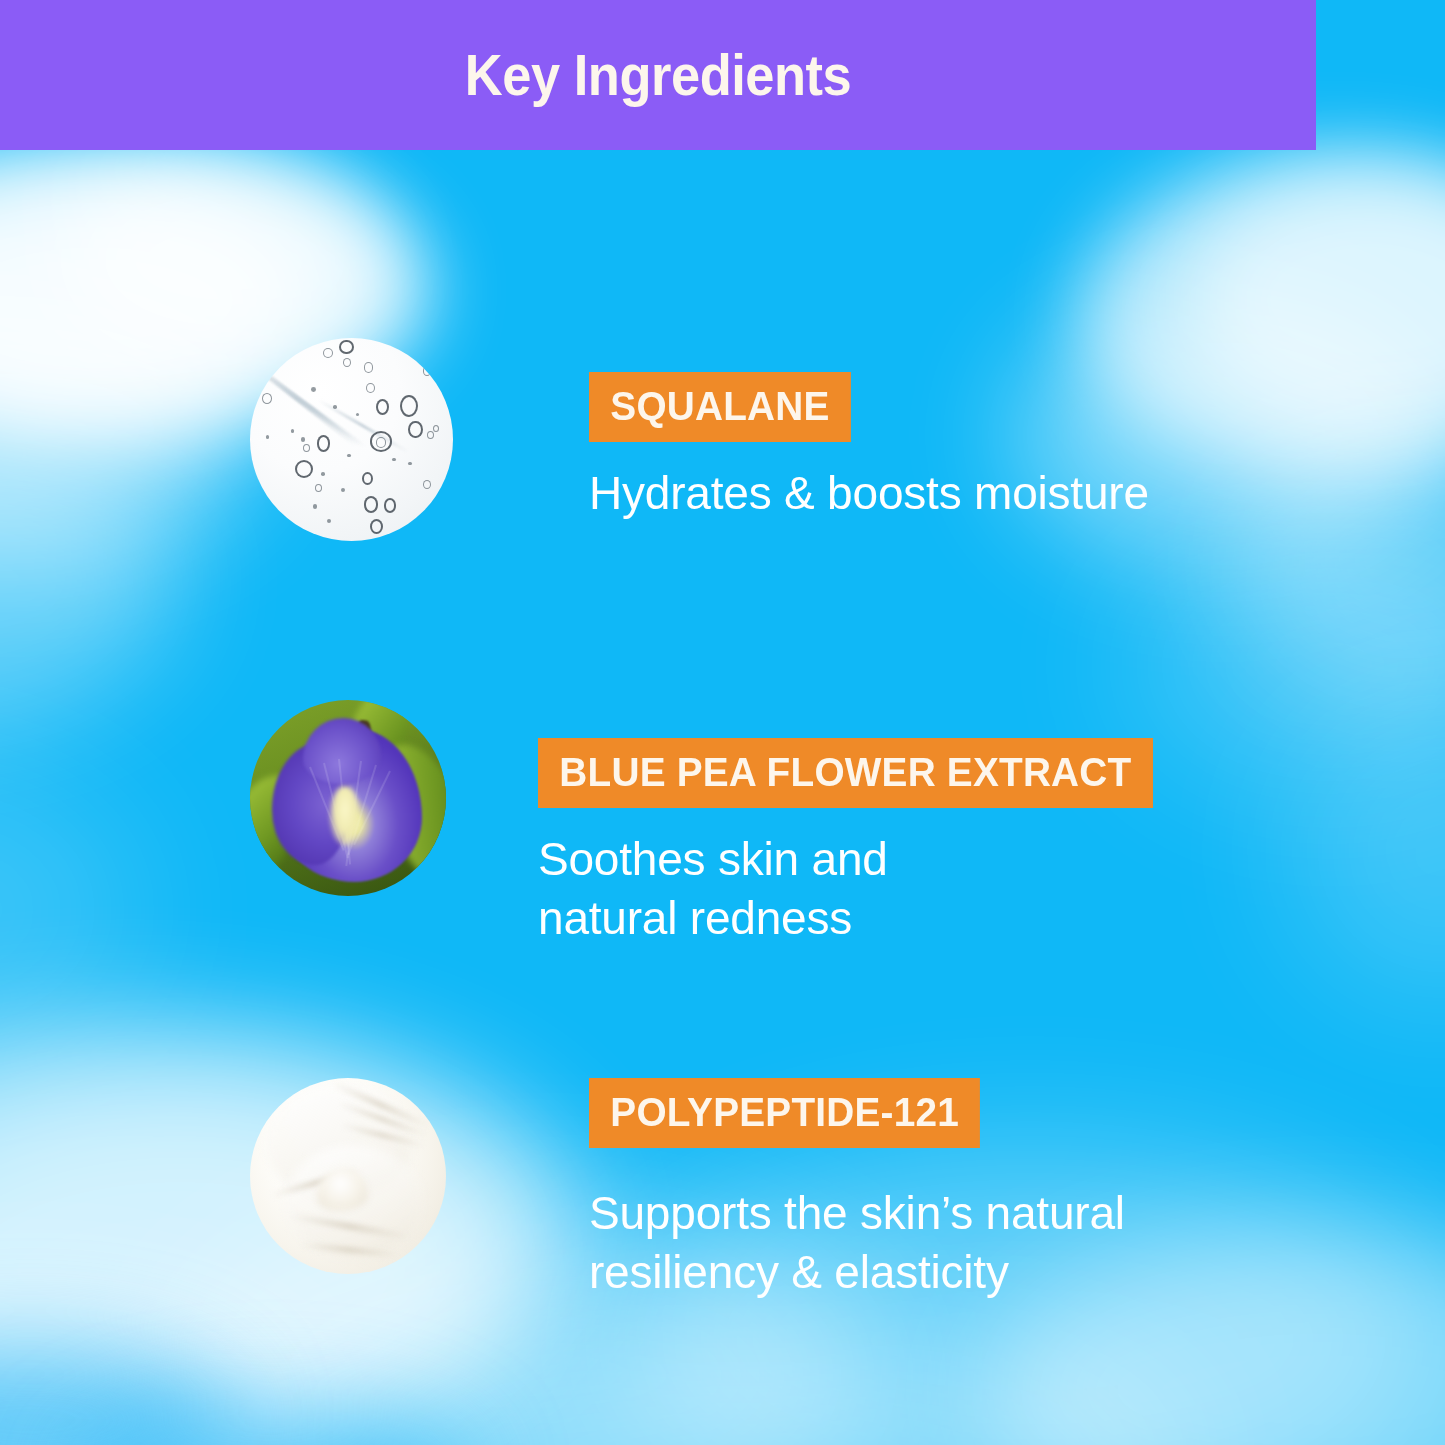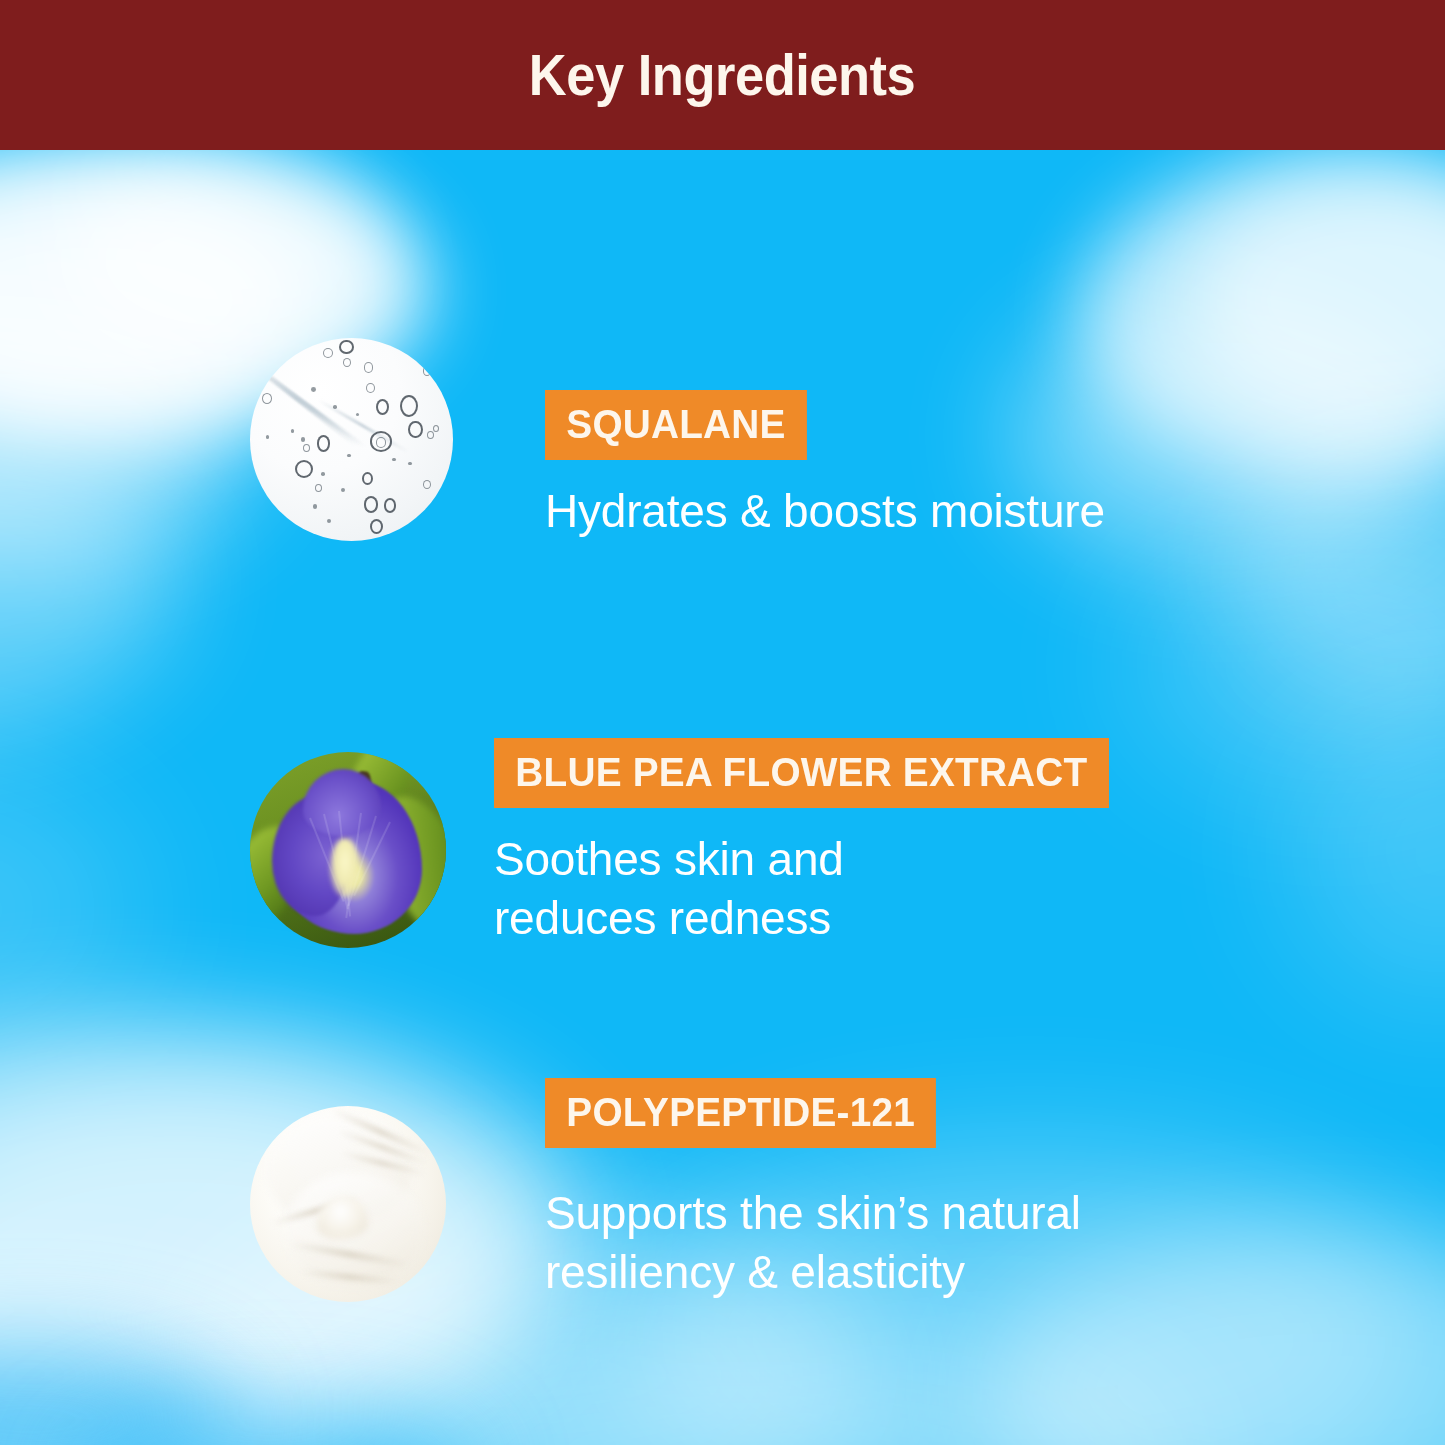--- a/index.html
+++ b/index.html
@@ -61,22 +61,22 @@
   .c-b-7 { left:300px;  top:1330px; width:900px;  height:240px; background:rgba(255,255,255,.30); }
 
   
   .c-bw-1 { left:-180px; top:1340px; width:420px; height:160px; background:rgba(20,175,245,.55); filter:blur(45px); }
   .c-bw-2 { left:60px;   top:1400px; width:420px; height:150px; background:rgba(25,180,248,.45); filter:blur(45px); }
 
   
   .header-band {
     position:absolute;
     left:0; top:0;
-    width:1445px; height:150px;
-    background:#7f1d1d;
+    width:1316px; height:150px;
+    background:#8b5cf6;
     z-index:5;
     display:flex;
     align-items:center;
     justify-content:center;
   }
   .header-title {
     color:#fdf6ec;
     font-size:57px;
     font-weight:700;
     letter-spacing:-0.5px;
@@ -85,21 +85,22 @@
     transform-origin:center;
     white-space:nowrap;
   }
 
   
   .rows { position:absolute; inset:0; z-index:4; }
 
   .row {
     position:absolute;
     display:flex;
-    align-items:flex-end;
+    align-items:flex-start;
+    gap:44px;
   }
   .row-1 { left:250px; top:338px; }
   .row-2 { left:250px; top:700px; }
   .row-3 { left:250px; top:1078px; }
 
   .thumb {
     width:203px; height:203px;
     border-radius:50%;
     overflow:hidden;
     position:relative;
@@ -351,21 +352,21 @@
         <div class="petal-vein" style="left:37%; top:32%; width:2px; height:50%; transform:rotate(-14deg);"></div>
         <div class="petal-vein" style="left:45%; top:30%; width:2px; height:54%; transform:rotate(-6deg);"></div>
         <div class="petal-vein" style="left:56%; top:31%; width:2px; height:54%; transform:rotate(8deg);"></div>
         <div class="petal-vein" style="left:64%; top:33%; width:2px; height:48%; transform:rotate(17deg);"></div>
         <div class="petal-vein" style="left:71%; top:36%; width:2px; height:42%; transform:rotate(26deg);"></div>
         <div class="white-core"></div>
       </div>
       <div class="text-col">
         <div class="badge">BLUE PEA FLOWER EXTRACT</div>
         <div class="desc">Soothes skin and
-reduces redness</div>
+natural redness</div>
       </div>
     </div>
 
     <div class="row row-3">
       <div class="thumb">
         <div class="cream-bg"></div>
         <div class="cream-swirl" style="left:8%;  top:4%;  width:74%; height:58%;"></div>
         <div class="cream-swirl" style="left:18%; top:34%; width:70%; height:58%;"></div>
         <div class="cream-ridge" style="left:40%; top:12%; width:54%; height:6px; transform:rotate(24deg);"></div>
         <div class="cream-ridge" style="left:44%; top:20%; width:48%; height:5px; transform:rotate(20deg);"></div>

